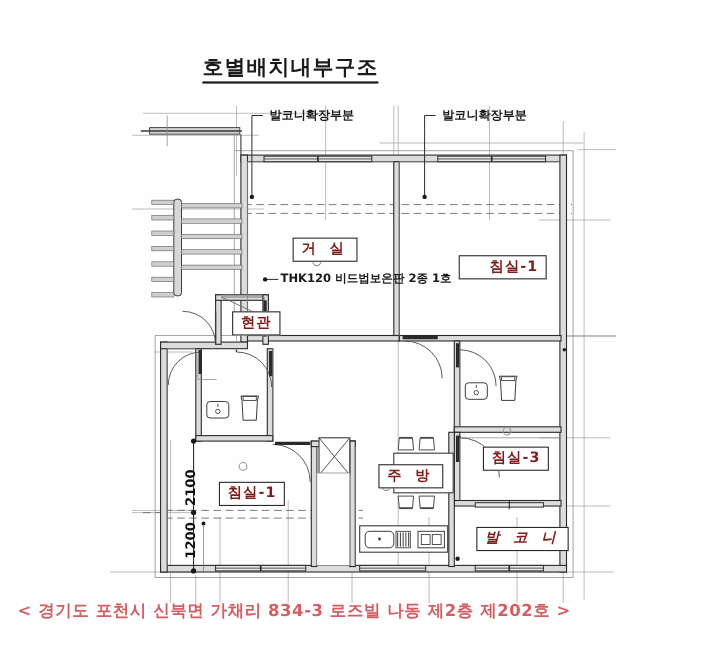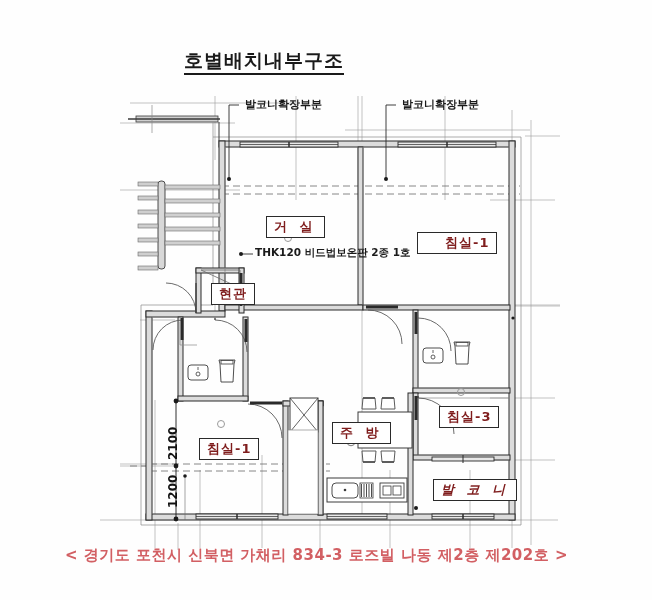--- a/index.html
+++ b/index.html
@@ -31,24 +31,24 @@
     font-weight: bold;
     color: #1a1a1a;
     letter-spacing: 1px;
   }
   .title span {
     border-bottom: 2px solid #1a1a1a;
     padding-bottom: 2px;
   }
   .caption {
     position: absolute;
-    left: 4px;
+    left: 16px;
     top: 546px;
     width: 564px;
-    text-align: right;
+    text-align: left;
     font-size: 15px;
     font-weight: bold;
     color: #d25f63;
     letter-spacing: 0.5px;
   }
   .plan {
     position: absolute;
     left: 0; top: 0;
   }
   
@@ -416,21 +416,21 @@
   <div class="annot small" style="left:255px; top:246px;">THK120 비드법보온판 2종 1호</div>
 
   <div class="roomlabel wide" style="left:266px; top:216px;">거 실</div>
 
   <div class="roomlabel" style="left:417px; top:232px;padding-left:27px;">침실-1</div>
 
   <div class="roomlabel" style="left:211px; top:283px;">현관</div>
 
   <div class="roomlabel" style="left:199px; top:438px;">침실-1</div>
 
-  <div class="roomlabel wide" style="left:332px; top:422px;">주 방</div>
+  <div class="roomlabel wide" style="left:344px; top:422px;">주 방</div>
 
   <div class="roomlabel" style="left:439px; top:406px;text-align:right;">침실-3</div>
 
   <div class="roomlabel wide" style="left:433px; top:479px;font-style:italic;">발 코 니</div>
 
   <div class="dimtext" style="left:166px; top:460px;">2100</div>
 
   <div class="dimtext" style="left:166px; top:508px;">1200</div>
 
   <div class="caption">&lt; 경기도 포천시 신북면 가채리 834-3 로즈빌 나동 제2층 제202호 &gt;</div>

